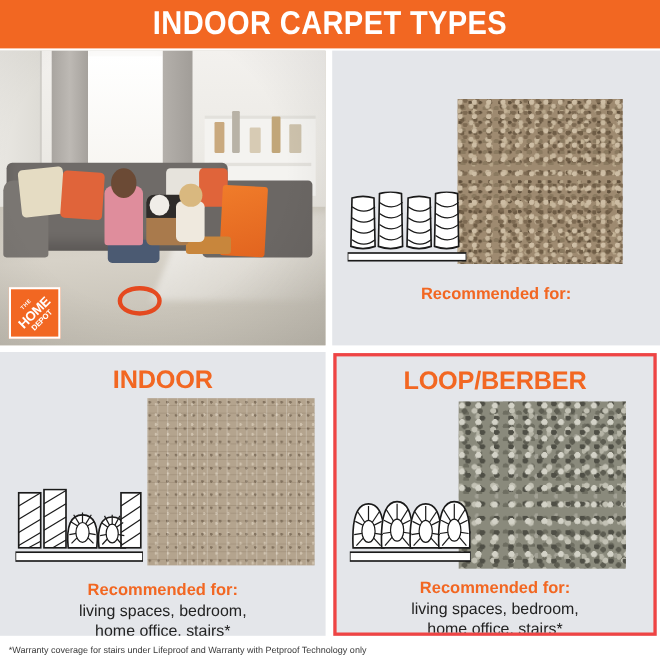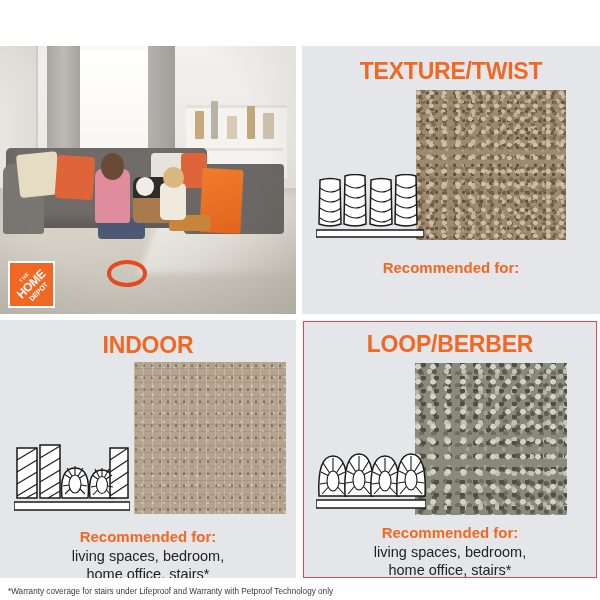--- a/index.html
+++ b/index.html
@@ -48,21 +48,21 @@
   
   .quad {
     position: absolute;
     background: #e4e6ea;
     overflow: hidden;
   }
   .quad-photo   { left: 0;   top: 46px;  width: 296px; height: 268px; background:#cfcabf; }
   .quad-texture { left: 302px; top: 46px;  width: 298px; height: 268px; }
   .quad-pattern { left: 0;   top: 320px; width: 296px; height: 258px; }
   .quad-loop    { left: 303px; top: 321px; width: 294px; height: 257px;
-                  border: 1px solid #ef4444; box-sizing: border-box; }
+                  border: 3px solid #ef4444; box-sizing: border-box; }
 
   
   .photo-scene { position:absolute; left:0; top:0; width:100%; height:100%; }
   .ph-wall {
     position:absolute; left:0; top:0; width:100%; height:56%;
     background: linear-gradient(180deg,#f3f1ee 0%, #eceae5 60%, #e6e3dd 100%);
   }
   .ph-window {
     position:absolute; left:26%; top:2%; width:24%; height:46%;
     background: linear-gradient(180deg,#ffffff,#f6f4ef);
@@ -275,20 +275,23 @@
     font-size:8.2px;
     line-height:1.2;
     white-space:nowrap;
   }
 </style>
 </head>
 <body>
 
 <div id="infographic">
 
+  <div class="header-banner">
+    <div class="header-title">INDOOR CARPET TYPES</div>
+  </div>
 
   <div class="quad quad-photo">
     <div class="photo-scene">
       <div class="ph-wall"></div>
       <div class="ph-door"></div>
       <div class="ph-window"></div>
       <div class="ph-curtain-l"></div>
       <div class="ph-curtain-r"></div>
       <div class="ph-shelf">
         <div class="ph-shelfitem" style="left:8%; width:9%; height:40%;"></div>
@@ -322,21 +325,20 @@
     <div class="hd-logo">
       <div class="hd-logo-inner">
         <div class="hd-the">THE</div>
         <div class="hd-home">HOME</div>
         <div class="hd-depot">DEPOT</div>
       </div>
     </div>
   </div>
 
   <div class="quad quad-texture">
-    <div class="panel-title" style="top:14px;">TEXTURE/TWIST</div>
 
     <div class="swatch swatch-texture" style="left:114px; top:44px; width:150px; height:150px;"></div>
 
     <svg class="fiber-diagram" style="left:14px; top:128px;" width="108" height="68" viewBox="0 0 108 68">
       <g fill="#ffffff" stroke="#1a1a1a" stroke-width="1.5">
         <path d="M4 6 q10 -3 20 0 l1 44 q-11 4 -22 0 z"></path>
         <path d="M29 2 q10 -3 20 0 l1 48 q-11 4 -22 0 z"></path>
         <path d="M55 6 q10 -3 20 0 l1 44 q-11 4 -22 0 z"></path>
         <path d="M80 2 q10 -3 20 0 l1 48 q-11 4 -22 0 z"></path>
       </g>

